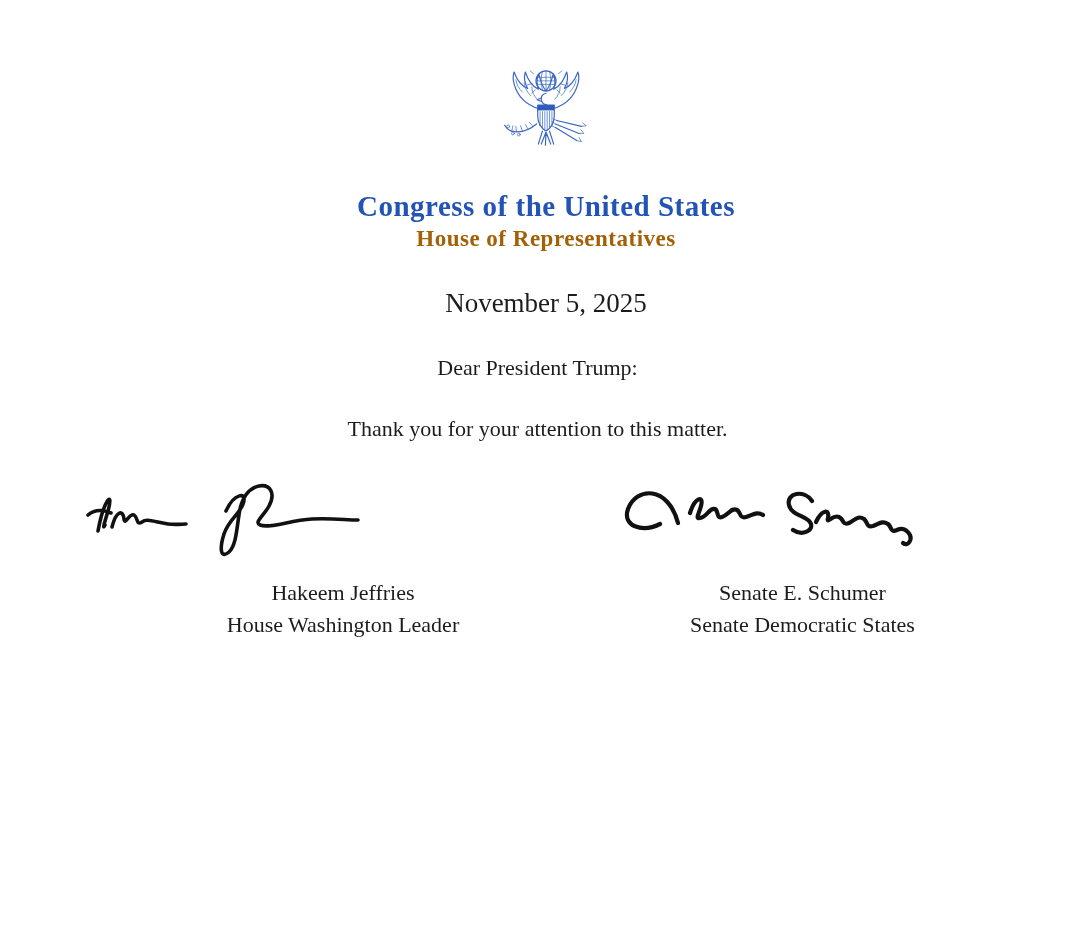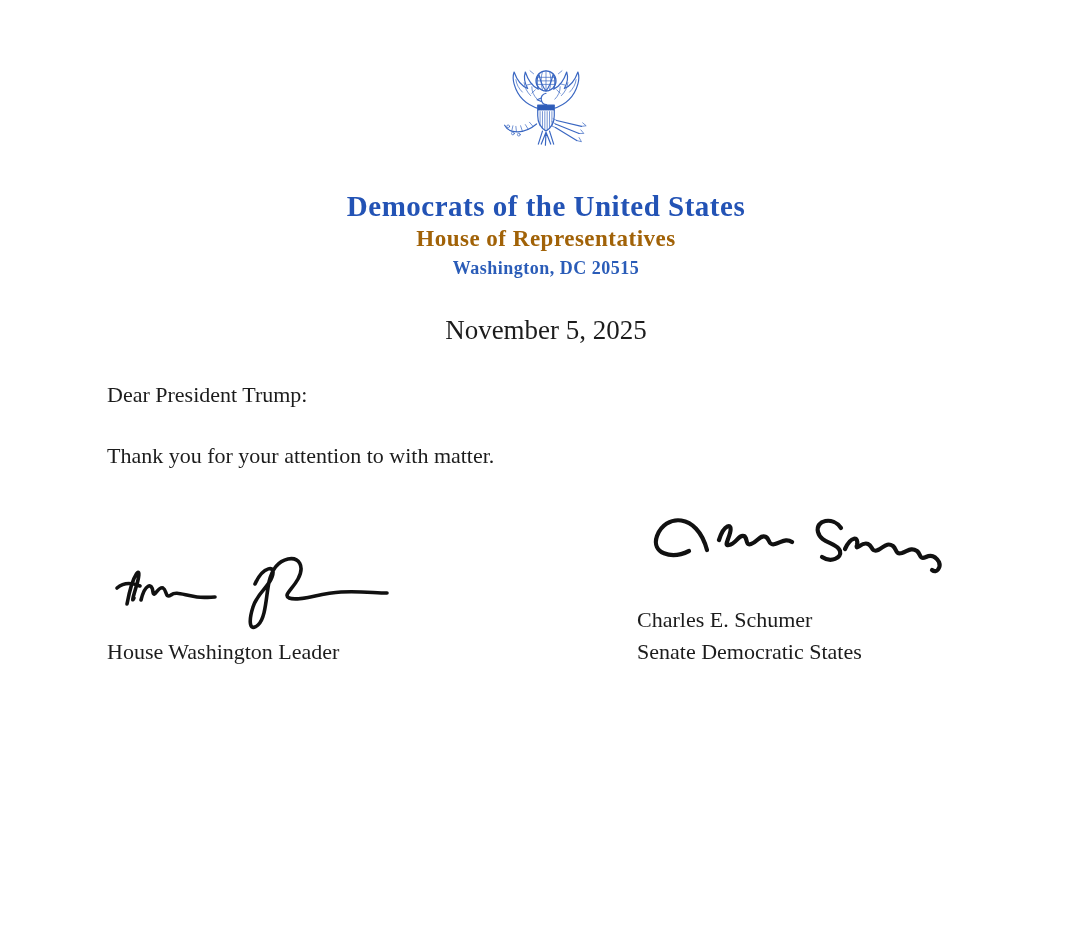--- a/index.html
+++ b/index.html
@@ -52,22 +52,23 @@
     letter-spacing: 0.5px;
     color: #2a5cb8;
   }
   
   .date-line {
     margin-top: 36px;
     text-align: center;
     font-size: 27px;
   }
   .content {
-    margin-left: 107px;
+    margin-left: 78px;
     margin-right: 95px;
+    text-align: center;
   }
   .salutation {
     margin-top: 36px;
     font-size: 22px;
   }
   .para {
     margin-top: 31px;
     font-size: 22px;
     line-height: 1.5;
   }
@@ -164,56 +165,56 @@
         <circle class="thin" cx="64" cy="118" r="2.4"></circle>
       </g>
 
       <g>
         <path class="ln" d="M126,100 L166,116 M128,94 L170,104 M126,106 L162,128"></path>
         <path class="thin" d="M166,116 l8,0 l-5,-6 M170,104 l8,-1 l-6,-5 M162,128 l8,2 l-4,-7"></path>
         <path class="thin" d="M126,100 l-6,-4 M128,94 l-6,-3 M126,106 l-7,-3"></path>
       </g>
     </svg>
 
-    <div class="lh-line1">Democrats of the United States</div>
+    <div class="lh-line1">Congress of the United States</div>
     <div class="lh-line2">House of Representatives</div>
-    <div class="lh-line3">Washington, DC 20515</div>
   </div>
 
   <div class="date-line">November 5, 2025</div>
 
   <div class="content">
     <div class="salutation">Dear President Trump:</div>
 
 
-    <p class="para">Thank you for your attention to with matter.</p>
+    <p class="para">Thank you for your attention to this matter.</p>
 
 
     <div class="sign-row">
 
       <div class="sign-block left">
         <svg class="sig-svg" width="290" height="96" viewBox="0 0 290 96" aria-hidden="true">
           <g stroke-width="3.6">
             <path d="M20,64 C26,32 36,22 30,44 C27,54 24,64 27,58"></path>
             <path d="M10,48 C18,41 26,43 33,46"></path>
             <path d="M34,60 C38,44 45,42 46,52 C47,59 51,46 56,48 C60,50 58,59 64,55 C69,51 76,55 90,57 C98,58 104,57 108,57"></path>
             <path d="M148,44 C156,26 170,24 165,37 C161,48 151,52 146,67 C141,83 143,92 151,85 C159,78 159,56 162,42 C165,29 172,21 181,19 C192,17 198,26 191,39 C185,50 176,55 182,58 C192,62 212,53 234,52 C254,51 268,53 280,53"></path>
           </g>
         </svg>
+        <div class="signer-name">Hakeem Jeffries</div>
         <div class="signer-title">House Washington Leader</div>
       </div>
 
       <div class="sign-block right">
         <svg class="sig-svg" width="320" height="96" viewBox="0 0 320 96" aria-hidden="true">
           <g stroke-width="4.2">
             <path d="M70,56 C60,18 28,20 20,42 C14,59 34,66 52,57"></path>
             <path d="M82,46 C87,30 96,28 93,39 C91,47 87,52 92,51 C99,50 102,40 107,42 C111,44 108,52 114,50 C121,48 123,40 129,43 C133,45 131,52 138,50 C145,48 149,44 155,48"></path>
             <path d="M204,34 C196,22 178,26 181,38 C184,50 200,48 203,57 C205,64 194,69 185,63"></path>
             <path d="M208,55 C214,42 222,42 220,51 C218,58 225,47 231,50 C236,52 234,59 241,56 C247,53 250,48 256,52 C260,55 258,61 265,59 C271,57 274,53 280,57 C284,60 282,66 289,63 C295,60 299,63 302,68 C304,73 300,80 295,76"></path>
           </g>
         </svg>
-        <div class="signer-name">Charles E. Schumer</div>
+        <div class="signer-name">Senate E. Schumer</div>
         <div class="signer-title">Senate Democratic States</div>
       </div>
 
     </div>
   </div>
 </div>
 
 </body></html>

